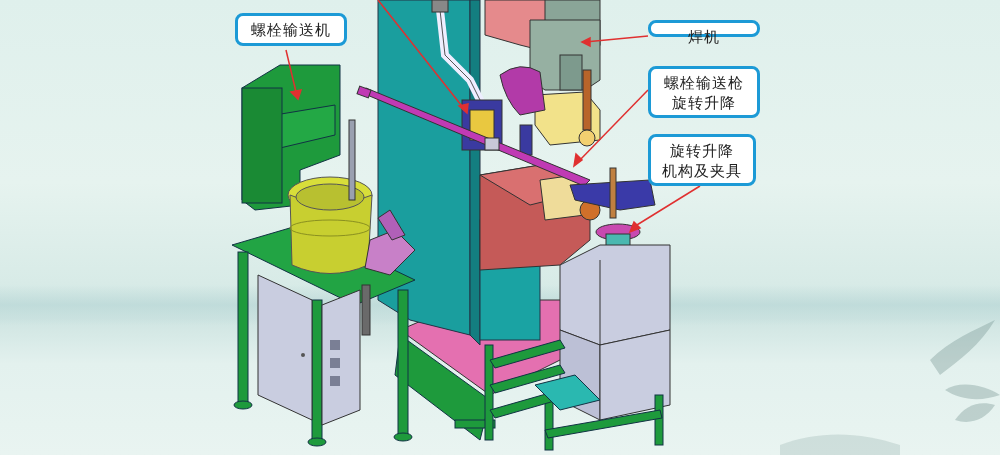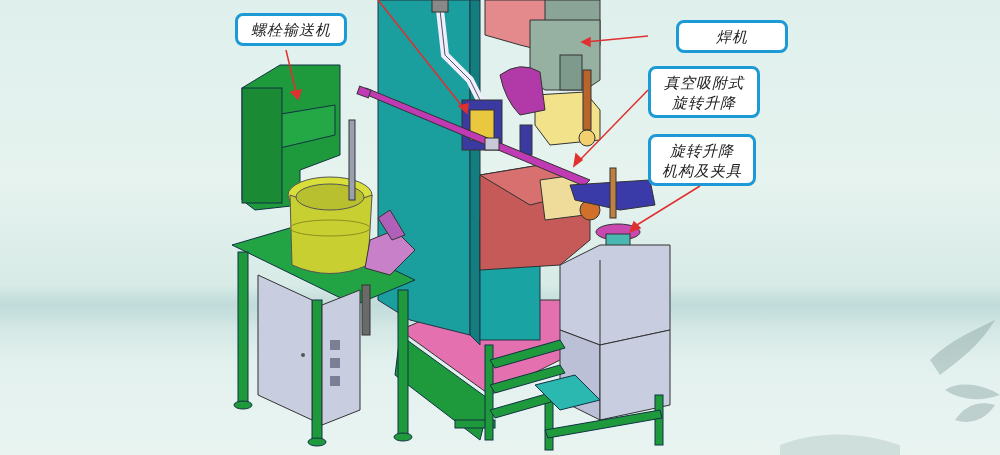--- a/index.html
+++ b/index.html
@@ -6,21 +6,21 @@
   body { width: 1000px; height: 455px; overflow: hidden; position: relative;
          font-family: "DejaVu Sans", sans-serif; }
   .bg { position: absolute; inset: 0;
         background: linear-gradient(180deg, #dff0ec 0%, #e6f3ef 40%, #d8ebe7 62%, #cfe5e2 70%, #e3f1ee 80%, #e9f4f1 100%); }
   .mist { position: absolute; left: 0; right: 0; top: 285px; height: 40px;
           background: linear-gradient(180deg, rgba(190,218,216,0) 0%, rgba(180,212,212,0.6) 50%, rgba(190,218,216,0) 100%); }
   svg.scene { position: absolute; left: 0; top: 0; }
   .callout { position: absolute; background: #fff; border: 3px solid #1c9ad6;
              border-radius: 8px; color: #222; font-size: 15px; line-height: 20px;
              text-align: center; padding: 4px 8px; box-sizing: border-box; letter-spacing: 1px; }
-  .callout span { display: block; font-style: italic; }
+  .callout span { display: block; }
 </style>
 </head>
 <body>
 
 <div class="bg"></div>
 <div class="mist"></div>
 
 <svg class="scene" width="1000" height="455" viewBox="0 0 1000 455">
 
   <g opacity="0.35" fill="#6f8f8c">
@@ -150,25 +150,25 @@
     <polygon points="576,154 582,160 574,166"></polygon>
     <line x1="700" y1="186" x2="632" y2="228"></line>
     <polygon points="634,222 640,228 630,232"></polygon>
   </g>
 </svg>
 
 <div class="callout" style="left:235px; top:13px; width:112px; height:33px;">
   <span>螺栓输送机</span>
 </div>
 
-<div class="callout" style="left:676px; top:20px; width:112px; height:33px;">
+<div class="callout" style="left:648px; top:20px; width:112px; height:17px;">
   <span>焊机</span>
 </div>
 
 <div class="callout" style="left:648px; top:66px; width:112px; height:52px;">
-  <span>真空吸附式</span>
+  <span>螺栓输送枪</span>
   <span>旋转升降</span>
 </div>
 
 <div class="callout" style="left:648px; top:134px; width:108px; height:52px;">
   <span>旋转升降</span>
   <span>机构及夹具</span>
 </div>
 
 </body></html>

